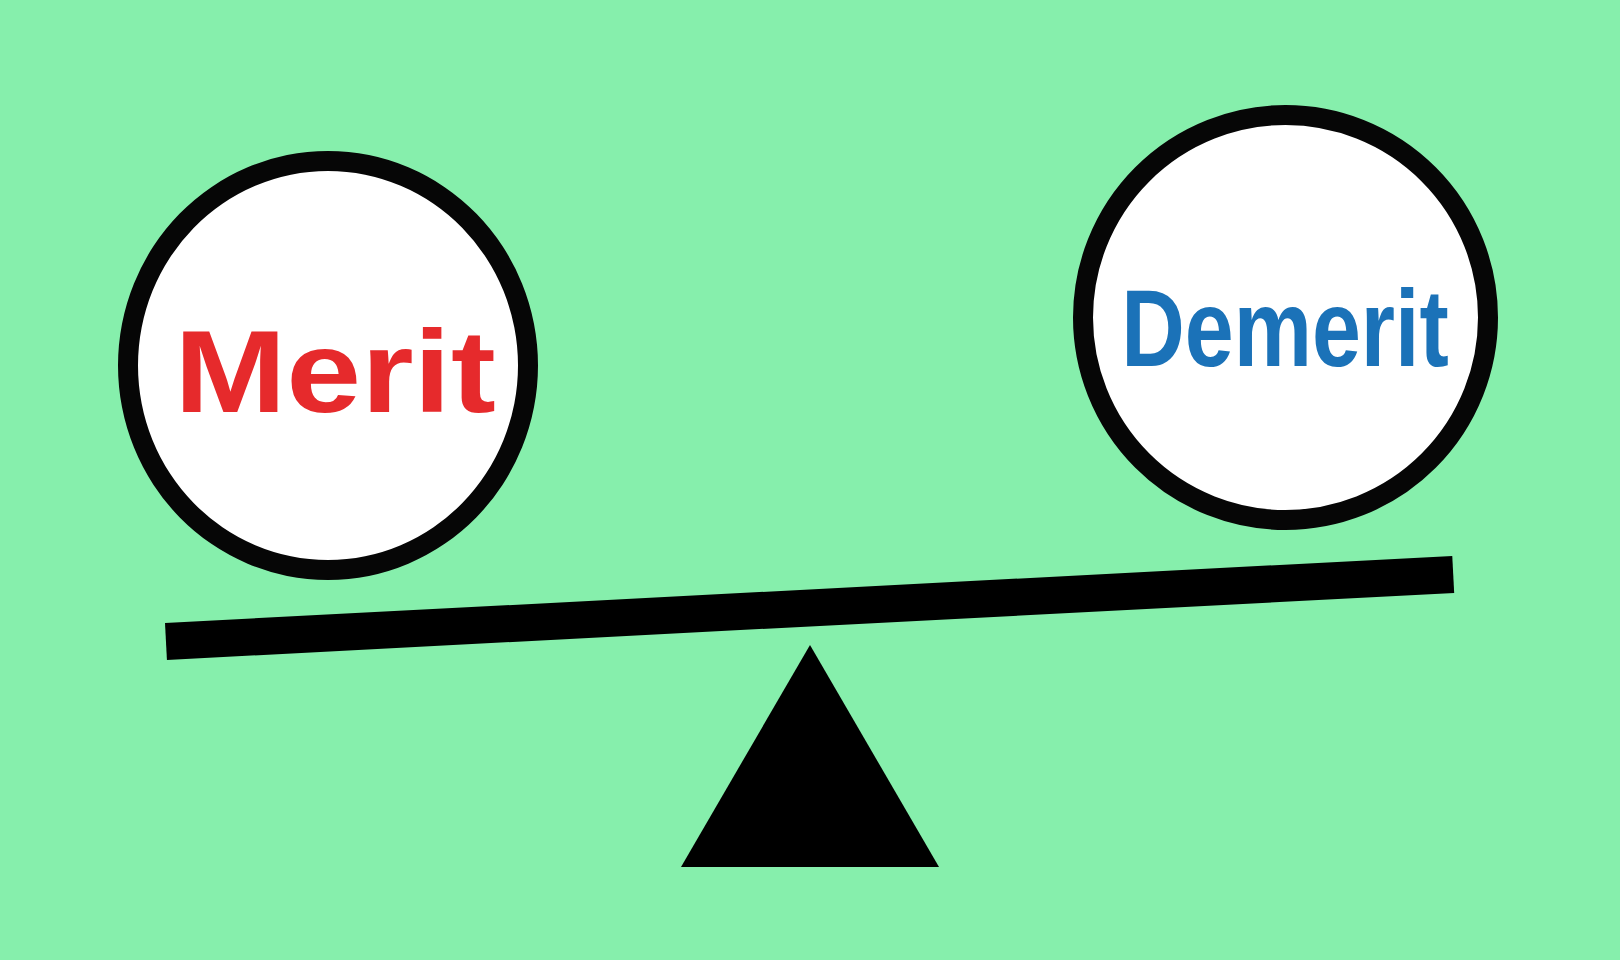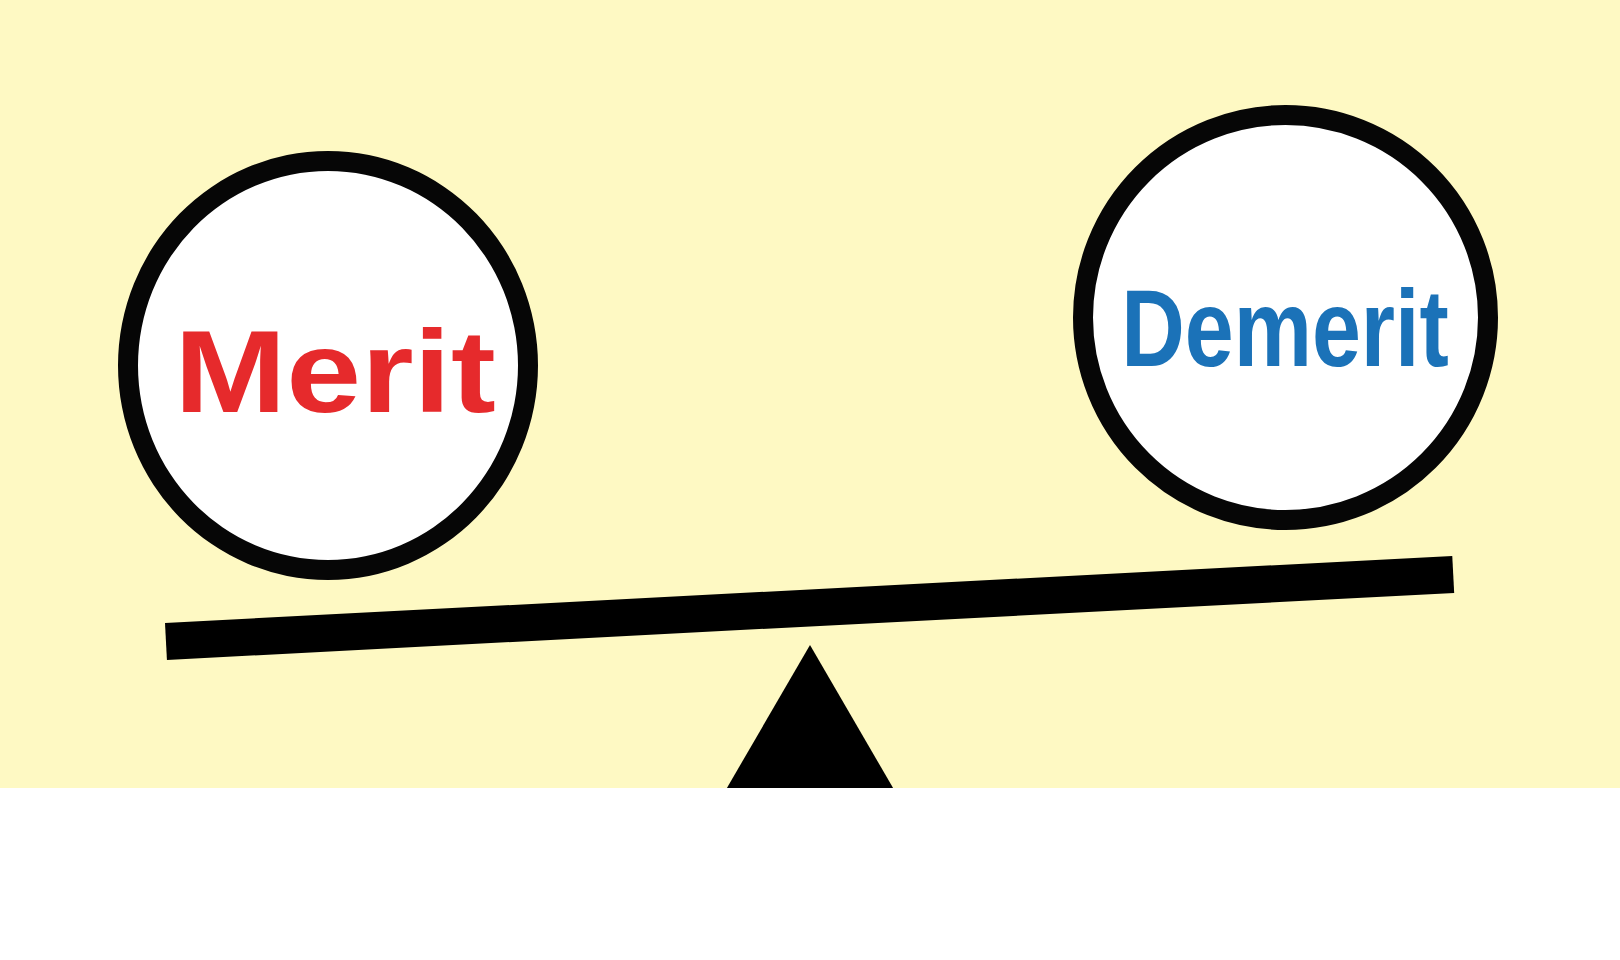--- a/index.html
+++ b/index.html
@@ -4,22 +4,22 @@
 <style>
   html, body {
     margin: 0;
     padding: 0;
     background: #ffffff;
     font-family: "Liberation Sans", sans-serif;
   }
   .canvas {
     position: relative;
     width: 1620px;
-    height: 788px;
-    background: #fef9c3;
+    height: 960px;
+    background: #86efac;
     overflow: hidden;
   }
   .circle {
     position: absolute;
     box-sizing: border-box;
     border: 20px solid #060606;
     border-radius: 50%;
     background: #ffffff;
   }
   .circle.left {

